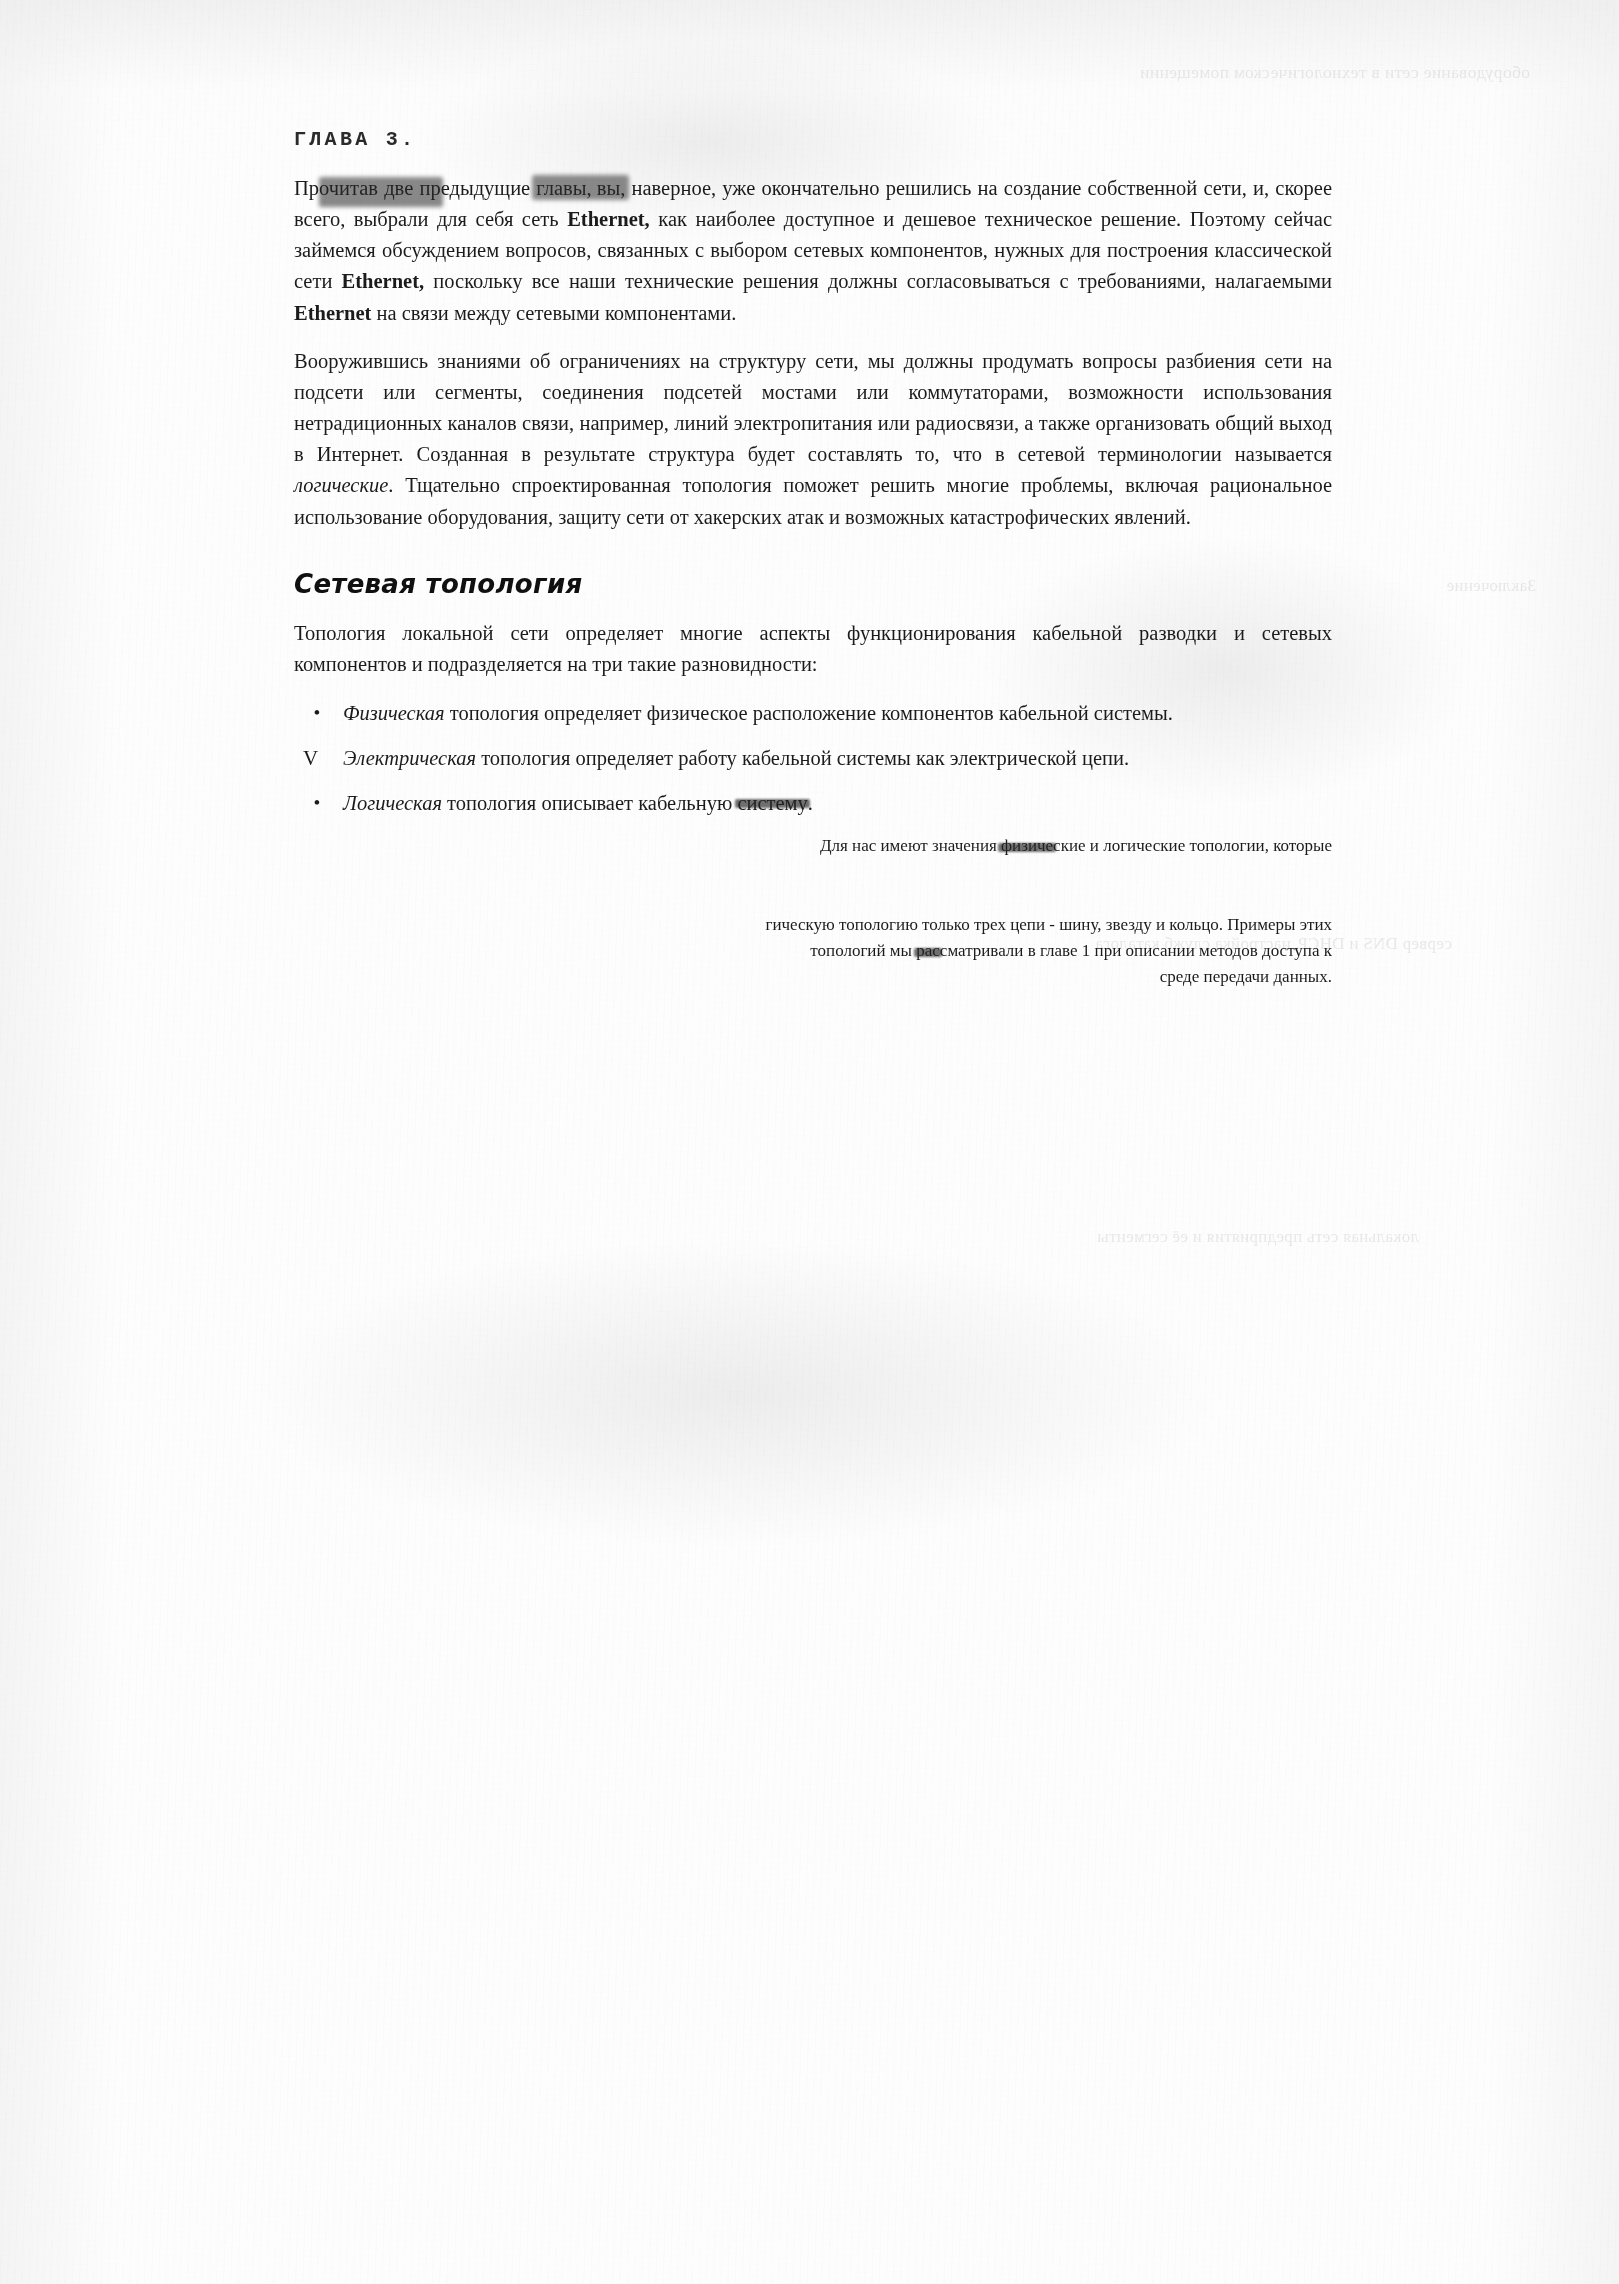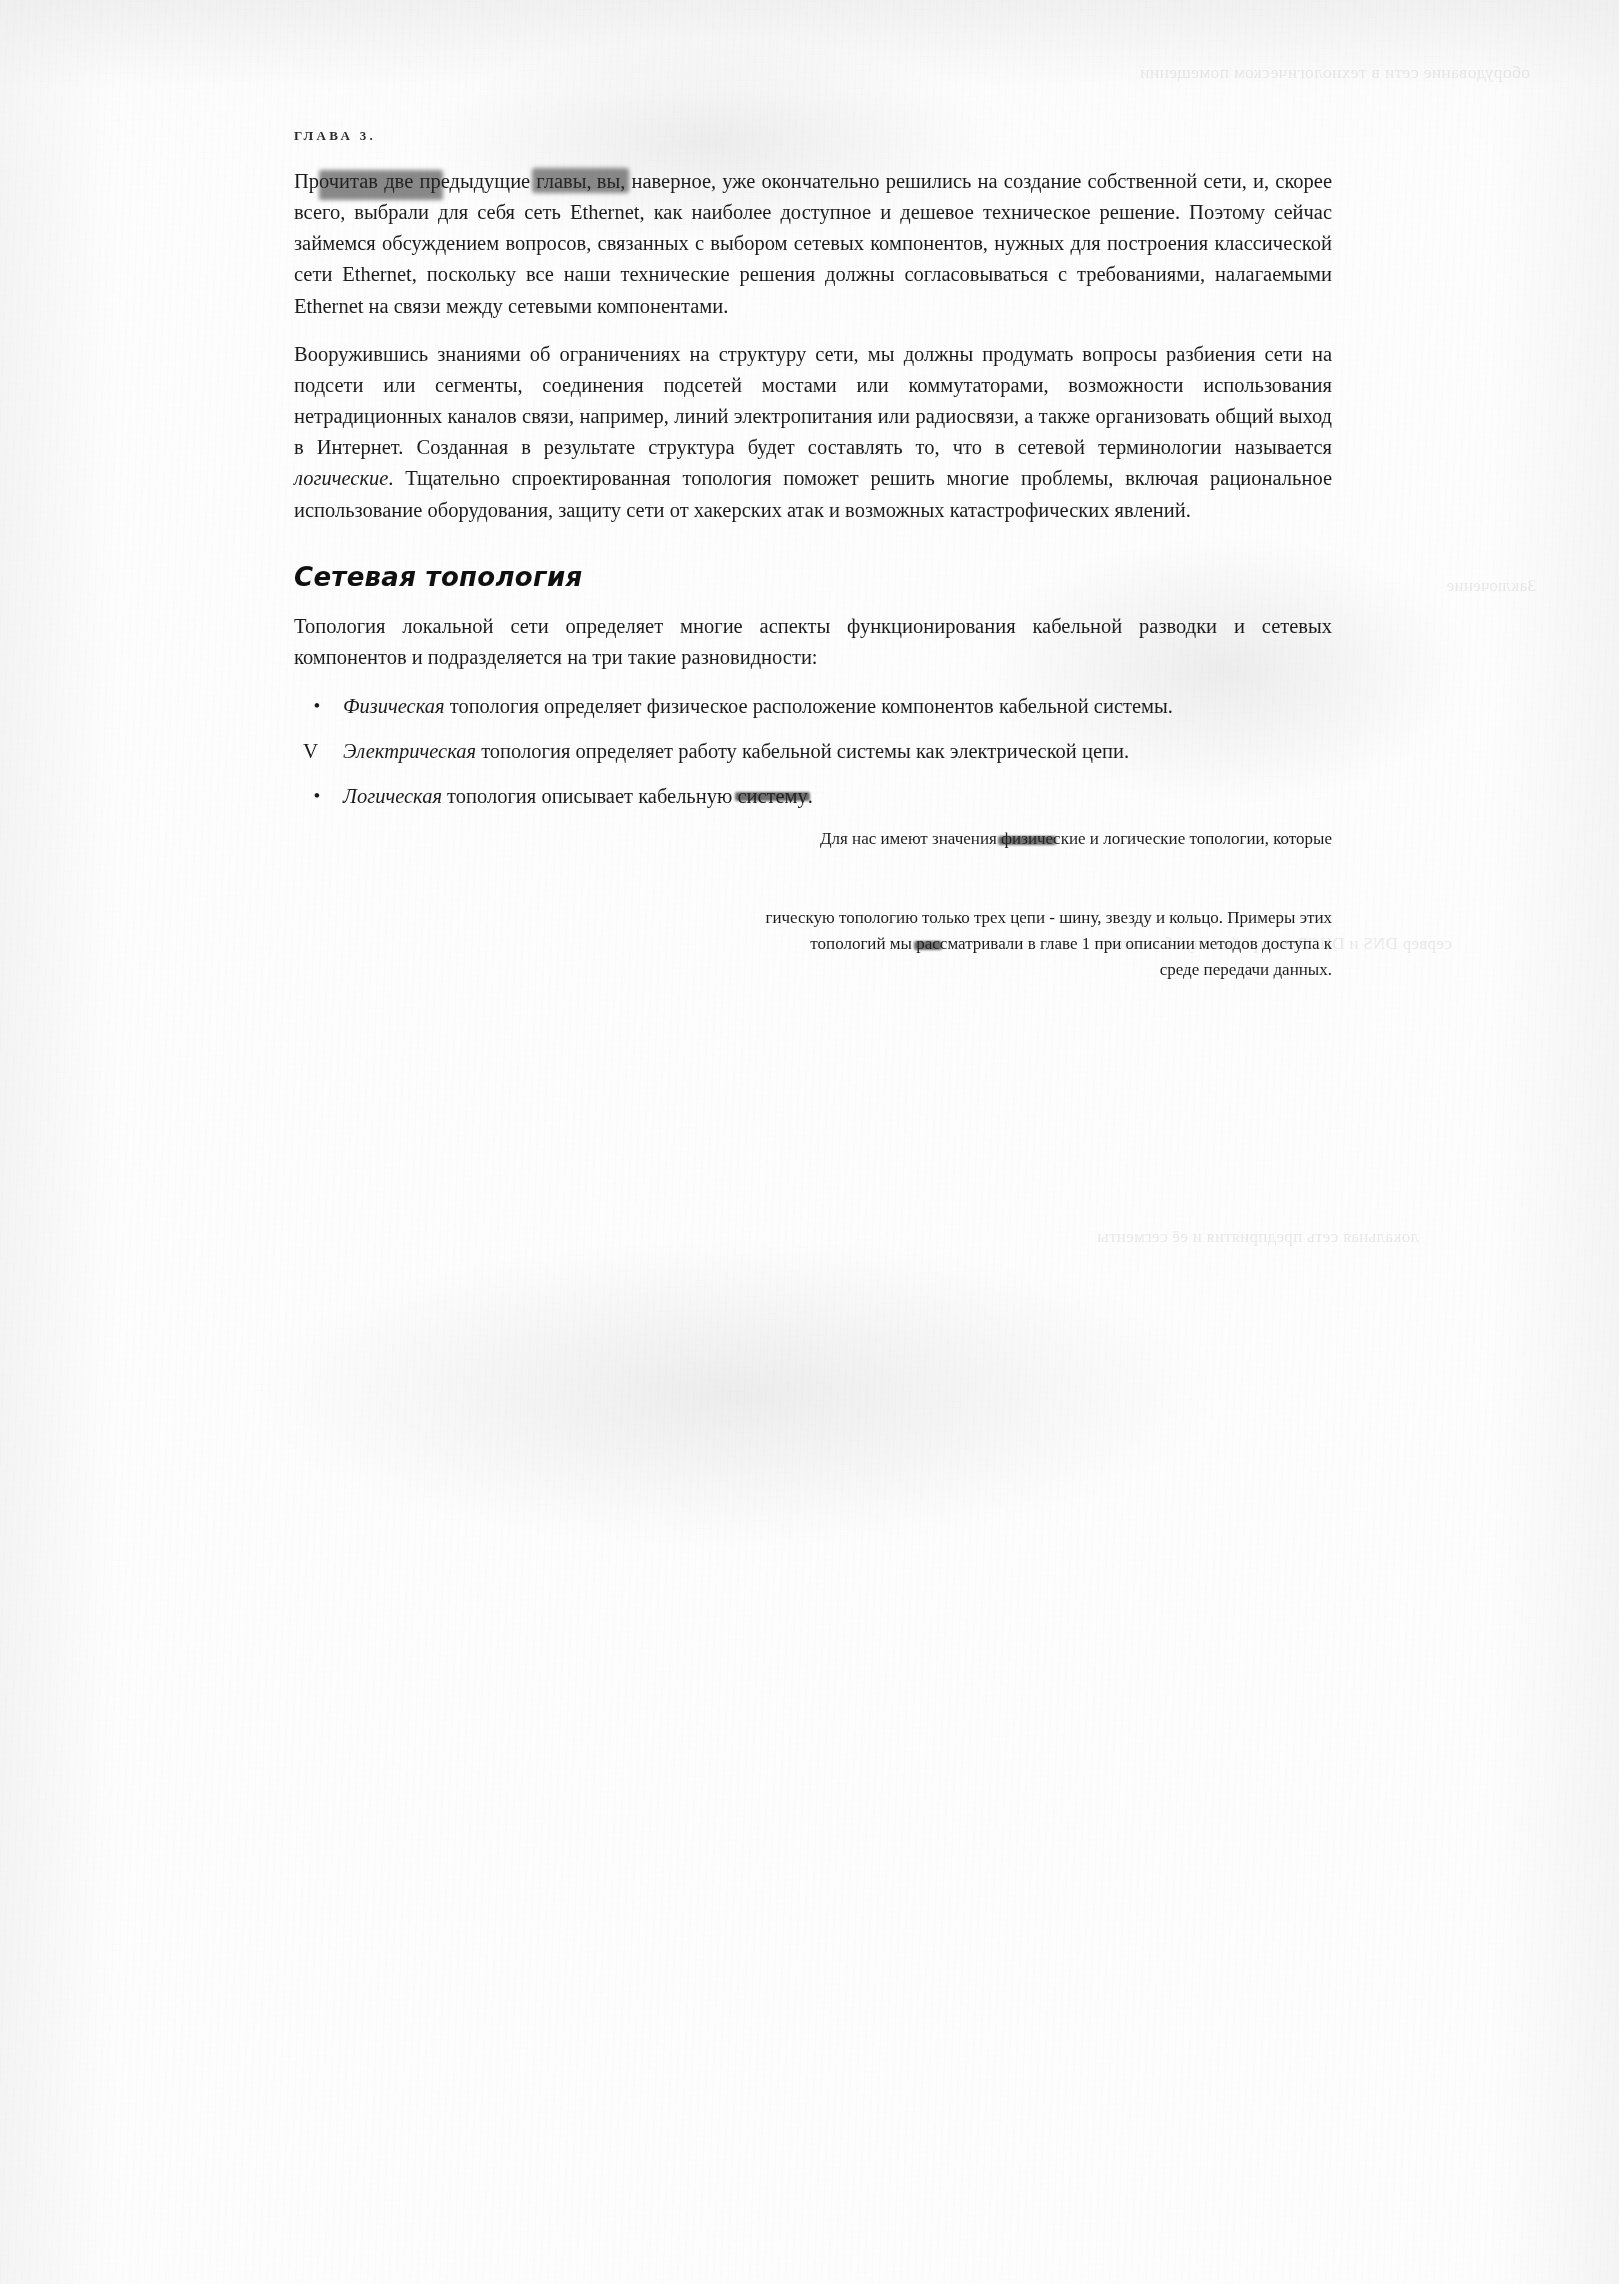--- a/index.html
+++ b/index.html
@@ -67,22 +67,22 @@
 
   
   .content {
     position: absolute;
     left: 294px;
     top: 128px;
     width: 1038px;
   }
 
   .chapter-label {
-    font-family: Liberation Serif, serif;
-    font-size: 13px;
+    font-family: Liberation Mono, monospace;
+    font-size: 20px;
     letter-spacing: 3.3px;
     font-weight: 700;
     color: #2b2b2b;
     margin: 0 0 3.9px 0;
   }
 
   .chapter-title {
     margin: 0 0 6.5px 0;
     padding-left: 29px;
     font-family: "DejaVu Sans", sans-serif;
@@ -110,21 +110,21 @@
 
   p.body {
     margin: 0 0 17px 0;
     font-size: 20.5px;
     line-height: 1.52;
     text-align: justify;
     text-justify: inter-word;
     color: #1b1b1b;
   }
   p.body.first { margin-top: 22px; }
-  b { font-weight: 400; }
+  b { font-weight: 700; }
   i { font-style: italic; }
 
   h2.section {
     margin: 36px 0 19.5px 0;
     font-family: "DejaVu Sans", sans-serif;
     font-weight: 700;
     font-style: italic;
     font-size: 26px;
     color: #101010;
     letter-spacing: 0.3px;

